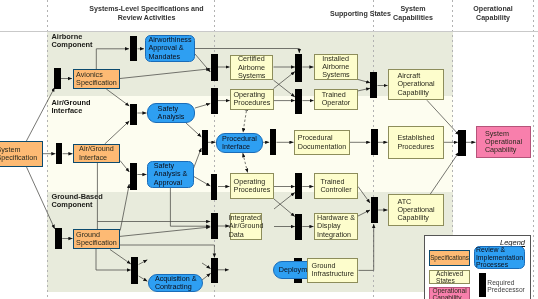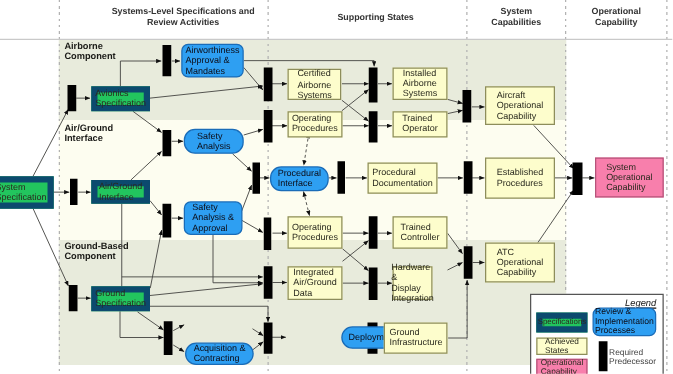--- a/index.html
+++ b/index.html
@@ -14,21 +14,21 @@
 
   .lane{position:absolute;box-sizing:border-box;}
   .lane-a{background:#e8ebdc;}
   .lane-b{background:#fdfdf0;}
   .lanelbl{position:absolute;font-weight:bold;font-size:7.4px;color:#1a1a17;
            line-height:7.9px;white-space:pre-line;}
 
   .node{position:absolute;box-sizing:border-box;display:flex;align-items:center;
         justify-content:center;font-size:7.2px;line-height:8.15px;
         color:#2a2a1e;white-space:pre-line;}
-  .spec{background:#22c55e;border:5px solid #0c4a6e;}
+  .spec{background:#fdba74;border:1px solid #0c4a6e;}
   .state{background:#fdfdcc;border:1px solid #8d8d5b;}
   .proc{background:#2e9ff2;border:1px solid #1a6cb8;border-radius:5.5px;color:#0c0c16;}
   .proc.pill{border-radius:9px;}
   .cap{background:#f87fac;border:1px solid #b5547a;}
   .bar{position:absolute;background:#000;}
 
   svg.edges{position:absolute;left:0;top:0;width:538px;height:299px;
             pointer-events:none;overflow:visible;}
 
   .legend{position:absolute;background:#fff;border:1px solid #555;box-sizing:border-box;}
@@ -47,21 +47,21 @@
 
   <div class="vsep" style="left:47px;height:299px;"></div>
   <div class="vsep" style="left:214px;height:299px;"></div>
   <div class="vsep" style="left:373px;height:299px;"></div>
   <div class="vsep" style="left:452px;height:299px;"></div>
   <div class="vsep" style="left:533px;height:299px;"></div>
   <div class="hsep" style="left:0px;top:31px;width:538px;"></div>
 
   <div class="hdr" style="left:67px;top:5.3px;width:159px;">Systems-Level Specifications and
 Review Activities</div>
-  <div class="hdr" style="left:226px;top:9.5px;width:149px;">Supporting States</div>
+  <div class="hdr" style="left:242px;top:9.5px;width:149px;text-align:right;">Supporting States</div>
   <div class="hdr" style="left:378px;top:5.3px;width:70px;">System
 Capabilities</div>
   <div class="hdr" style="left:457px;top:5.3px;width:72px;">Operational
 Capability</div>
 
   <div class="lanelbl" style="left:51.5px;top:32.6px;">Airborne
 Component</div>
   <div class="lanelbl" style="left:51.5px;top:98.8px;">Air/Ground
 Interface</div>
   <div class="lanelbl" style="left:51.5px;top:192.8px;">Ground-Based
@@ -203,31 +203,31 @@
 
   <div class="node state" style="left:229.9px;top:55px;width:43.6px;height:25.2px;">Certified
 Airborne
 Systems</div>
   <div class="node state" style="left:230.1px;top:88.8px;width:43.6px;height:21px;">Operating
 Procedures</div>
   <div class="node state" style="left:294px;top:130px;width:56px;height:25px;">Procedural
 Documentation</div>
   <div class="node state" style="left:230px;top:173px;width:44px;height:26px;">Operating
 Procedures</div>
-  <div class="node state" style="left:230px;top:213px;width:44px;height:27px;">Integrated
+  <div class="node state" style="left:230px;top:213px;width:32px;height:27px;">Integrated
 Air/Ground
 Data</div>
   <div class="node state" style="left:313.8px;top:54.4px;width:44.3px;height:25.8px;">Installed
 Airborne
 Systems</div>
   <div class="node state" style="left:313.8px;top:88.8px;width:44.3px;height:21.3px;">Trained
 Operator</div>
   <div class="node state" style="left:314px;top:173px;width:44px;height:26px;">Trained
 Controller</div>
-  <div class="node state" style="left:314px;top:213px;width:32px;height:27px;">Hardware &amp;
+  <div class="node state" style="left:314px;top:213px;width:44px;height:27px;">Hardware &amp;
 Display
 Integration</div>
   <div class="node state" style="left:307.1px;top:258px;width:51.4px;height:24.9px;">Ground
 Infrastructure</div>
 
   <div class="node state" style="left:388px;top:69px;width:56px;height:31px;">Aircraft
 Operational
 Capability</div>
   <div class="node state" style="left:388px;top:126px;width:56px;height:33px;">Established
 Procedures</div>

